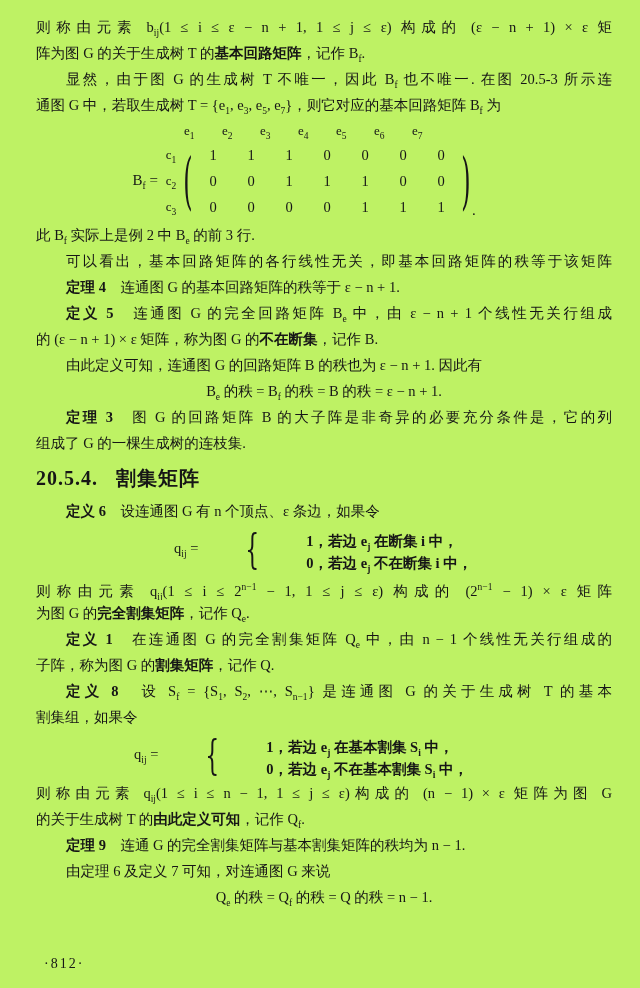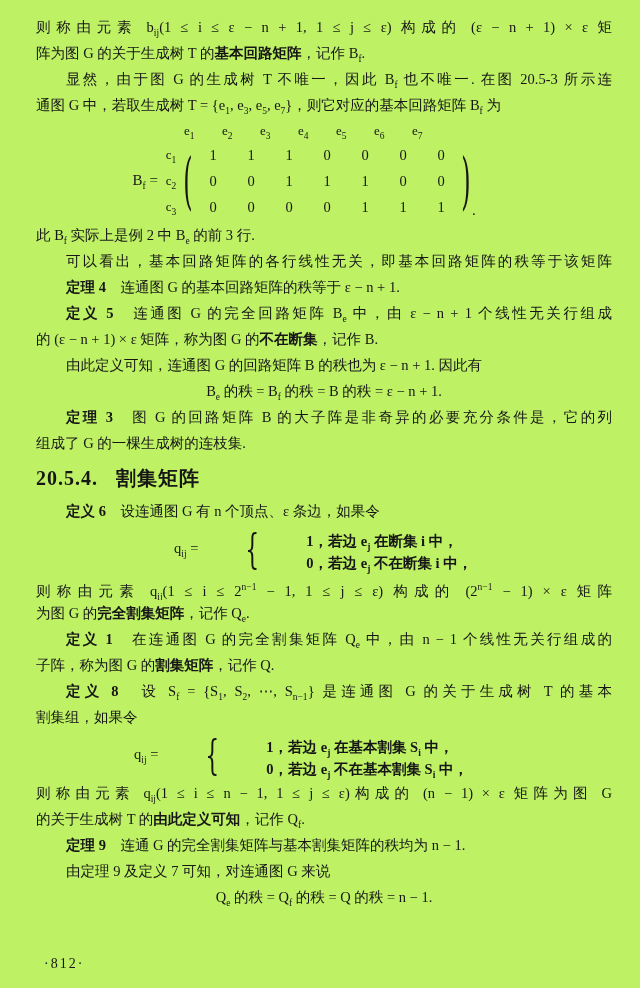--- a/index.html
+++ b/index.html
@@ -203,19 +203,19 @@
       <span class="brace">{</span>
       <div class="case-lines">
         <div>1，若边 e<sub>j</sub> 在基本割集 S<sub>i</sub> 中，</div>
         <div>0，若边 e<sub>j</sub> 不在基本割集 S<sub>i</sub> 中，</div>
       </div>
     </div>
 
     <div class="ln full">则称由元素 q<sub>ij</sub>(1 ≤ i ≤ n − 1, 1 ≤ j ≤ ε)构成的 (n − 1) × ε 矩阵为图 G</div>
     <div class="ln">的关于生成树 T 的<b>由此定义可知</b>，记作 Q<sub>f</sub>.</div>
     <div class="ln indent"><b>定理 9</b>　连通 G 的完全割集矩阵与基本割集矩阵的秩均为 n − 1.</div>
-    <div class="ln indent">由定理 9 及定义 7 可知，对连通图 G 来说</div>
+    <div class="ln indent">由定理 6 及定义 7 可知，对连通图 G 来说</div>
     <div class="ln center">Q<sub>e</sub> 的秩 = Q<sub>f</sub> 的秩 = Q 的秩 = n − 1.</div>
 
   </div>
 
   <div class="footer">·812·</div>
 </div>
 
 </body></html>

